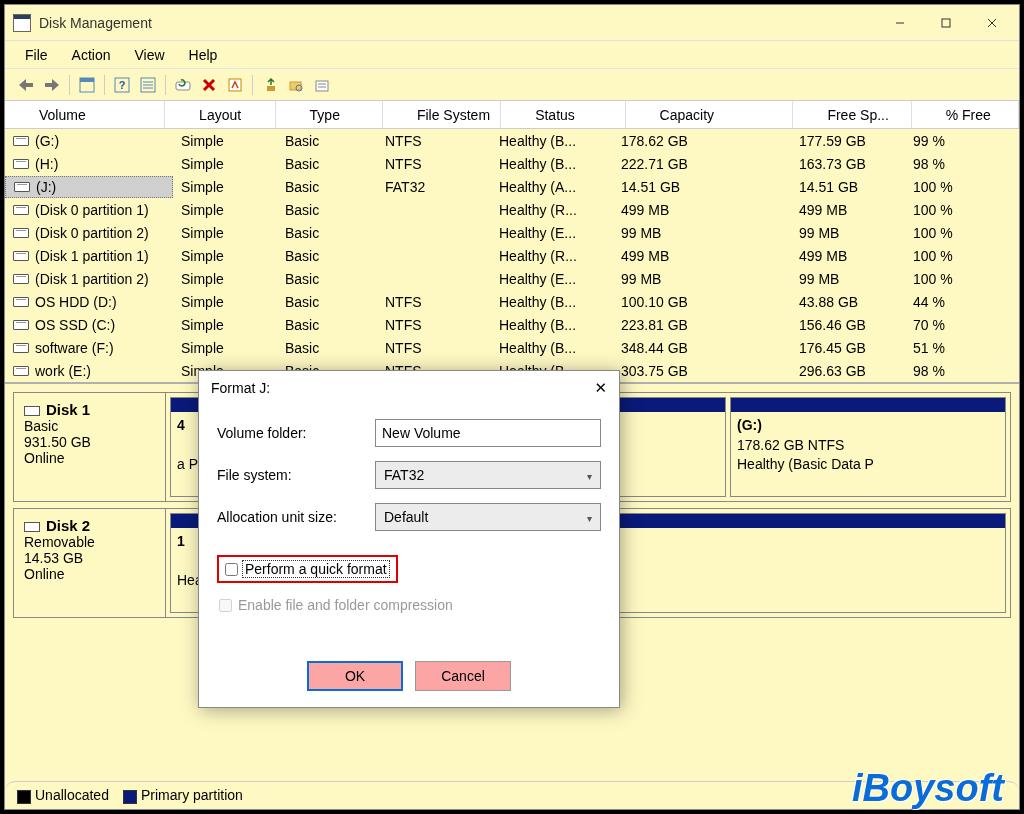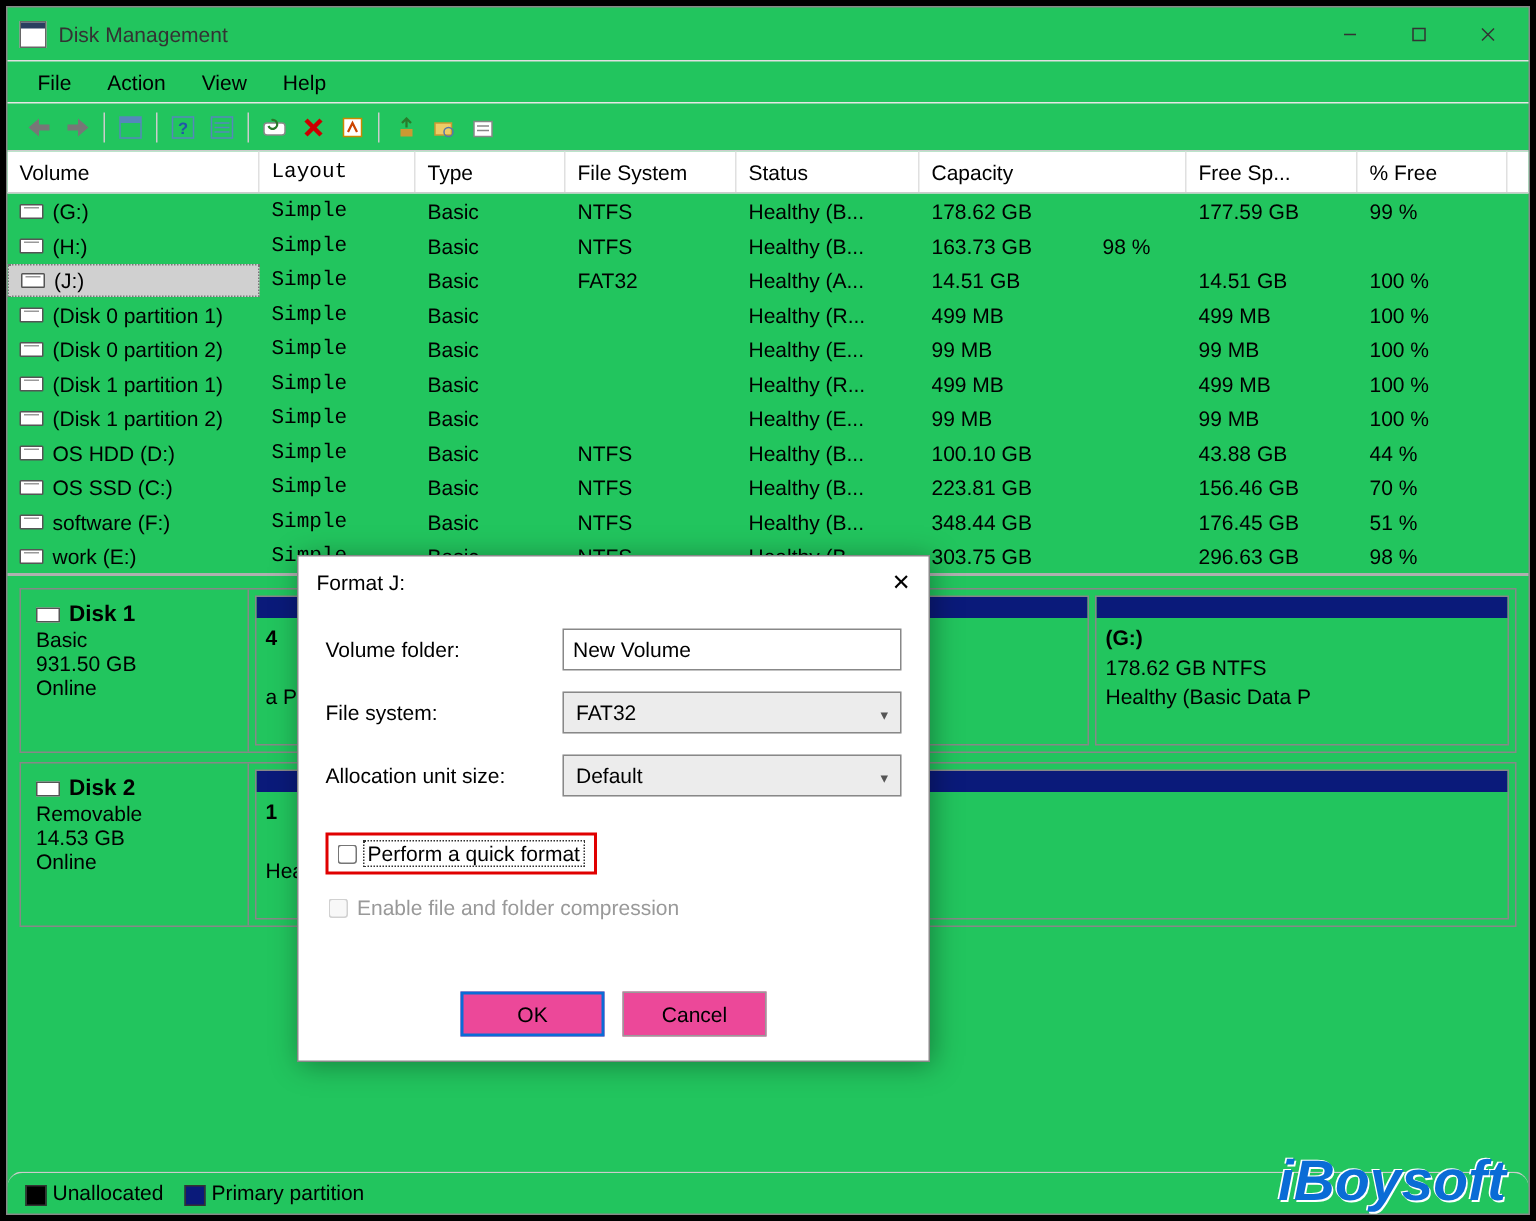--- a/index.html
+++ b/index.html
@@ -1,18 +1,18 @@
 <!DOCTYPE html>
 <html><head>
 <meta charset="utf-8">
 <style>
 * { box-sizing: border-box; margin: 0; padding: 0; font-family: "Segoe UI", Tahoma, sans-serif; }
 body { width: 1024px; height: 814px; background: #000; position: relative; overflow: hidden; }
 
-.window { position: absolute; top: 4px; left: 4px; right: 4px; bottom: 4px; background: #22c55e; border: 1px solid #888; display: flex; flex-direction: column; }
+.window { position: absolute; top: 4px; left: 4px; right: 4px; bottom: 4px; background: #fef9c3; border: 1px solid #888; display: flex; flex-direction: column; }
 
 
 .titlebar { height: 36px; display: flex; align-items: center; padding: 0 4px; border-bottom: 1px solid #e0e0e0; }
 .titlebar .app-icon { width: 18px; height: 18px; background: #fff; border: 1px solid #666; margin: 0 8px 0 4px; position: relative; }
 .titlebar .app-icon::before { content: ""; position: absolute; top: 0; left: 0; right: 0; height: 4px; background: #2a3f5f; }
 .titlebar .title { font-size: 14px; color: #333; flex: 1; }
 .win-controls { display: flex; }
 .win-btn { width: 46px; height: 30px; display: flex; align-items: center; justify-content: center; color: #333; font-size: 11px; cursor: default; }
 .win-btn svg { width: 10px; height: 10px; }
 
@@ -20,32 +20,32 @@
 .menubar { height: 28px; display: flex; align-items: center; padding: 0 8px; font-size: 14px; border-bottom: 1px solid #e6e6e6; }
 .menubar .item { padding: 4px 12px; cursor: default; }
 
 
 .toolbar { height: 32px; display: flex; align-items: center; padding: 2px 8px; gap: 0; border-bottom: 1px solid #ccc; }
 .tb-btn { width: 24px; height: 24px; display: flex; align-items: center; justify-content: center; margin: 0 1px; }
 .tb-sep { width: 1px; height: 20px; background: #ccc; margin: 0 4px; }
 
 
 .vol-header { display: flex; background: #fff; border-bottom: 1px solid #ccc; font-size: 14px; height: 28px; align-items: stretch; }
-.vol-header .col { padding: 4px 8px; border-right: 1px solid #e0e0e0; display: flex; align-items: center; }
+.vol-header .col { padding: 4px 8px; border-right: 1px solid #e0e0e0; display: flex; align-items: center; margin-left: 26px; }
 
 .vol-body { font-size: 14px; overflow: hidden; }
 .vol-row { display: flex; height: 23px; align-items: center; }
 .vol-row .col { padding: 2px 8px; }
 .vol-row.selected .col.first { background: #d0d0d0; border: 1px dotted #777; }
 .vol-row .first { display: flex; align-items: center; gap: 6px; }
 .drive-icon { width: 16px; height: 10px; background: #fff; border: 1px solid #555; border-radius: 1px; flex-shrink: 0; position: relative; }
 .drive-icon::after { content: ""; position: absolute; top: 1px; left: 2px; right: 2px; height: 1px; background: #999; }
 
 .col.c0 { width: 168px; }
-.col.c1 { width: 104px; font-family: Liberation Mono, monospace; }
+.col.c1 { width: 104px; }
 .col.c2 { width: 100px; }
 .col.c3 { width: 114px; }
 .col.c4 { width: 122px; }
 .col.c5 { width: 178px; }
 .col.c6 { width: 114px; }
 .col.c7 { width: 100px; }
 
 
 .disk-area { border-top: 2px solid #b0b0b0; padding: 8px; display: flex; flex-direction: column; gap: 6px; flex: 1; overflow: hidden; }
 .disk-row { display: flex; height: 110px; border: 1px solid #888; }
@@ -70,21 +70,21 @@
 .dialog .frow { display: flex; align-items: center; }
 .dialog .flabel { width: 158px; }
 .dialog .fctrl { flex: 1; }
 .dialog input[type=text] { width: 100%; height: 28px; padding: 2px 6px; border: 1px solid #888; font-size: 14px; }
 .dialog .combo { width: 100%; height: 28px; border: 1px solid #888; background: #ececec; padding: 2px 8px; display: flex; align-items: center; justify-content: space-between; }
 .dialog .chkrow { display: flex; align-items: center; gap: 6px; margin-left: 2px; }
 .dialog .chkrow input { width: 13px; height: 13px; }
 .dialog .chkrow.disabled { color: #999; }
 .highlight-red { border: 2px solid #e00000; padding: 3px 6px; display: inline-flex; align-items: center; gap: 4px; }
 .dialog .buttons { display: flex; justify-content: center; gap: 12px; padding-bottom: 16px; }
-.dialog button { width: 96px; height: 30px; border: 1px solid #999; background: #ec4899; font-size: 14px; }
+.dialog button { width: 96px; height: 30px; border: 1px solid #999; background: #fca5a5; font-size: 14px; }
 .dialog button.default { border: 2px solid #0a6cd6; }
 
 
 .watermark { position: absolute; right: 20px; bottom: 4px; font-family: Arial, sans-serif; font-weight: bold; font-style: italic; font-size: 38px; color: #0a6cd6; text-shadow: 1px 1px 0 #fff, -1px -1px 0 #fff; pointer-events: none; }
 
 .chev::after { content: "▾"; font-size: 10px; color: #555; }
 </style>
 </head>
 <body>
 
@@ -221,20 +221,21 @@
       </div>
       <div class="vol-row">
         <div class="col c0 first">
           <span class="drive-icon"></span>
           <span>(H:)</span>
         </div>
         <div class="col c1">Simple</div>
         <div class="col c2">Basic</div>
         <div class="col c3">NTFS</div>
         <div class="col c4">Healthy (B...</div>
+        <div class="col c5">222.71 GB</div>
         <div class="col c6">163.73 GB</div>
         <div class="col c7">98 %</div>
       </div>
       <div class="vol-row selected">
         <div class="col c0 first">
           <span class="drive-icon"></span>
           <span>(J:)</span>
         </div>
         <div class="col c1">Simple</div>
         <div class="col c2">Basic</div>

